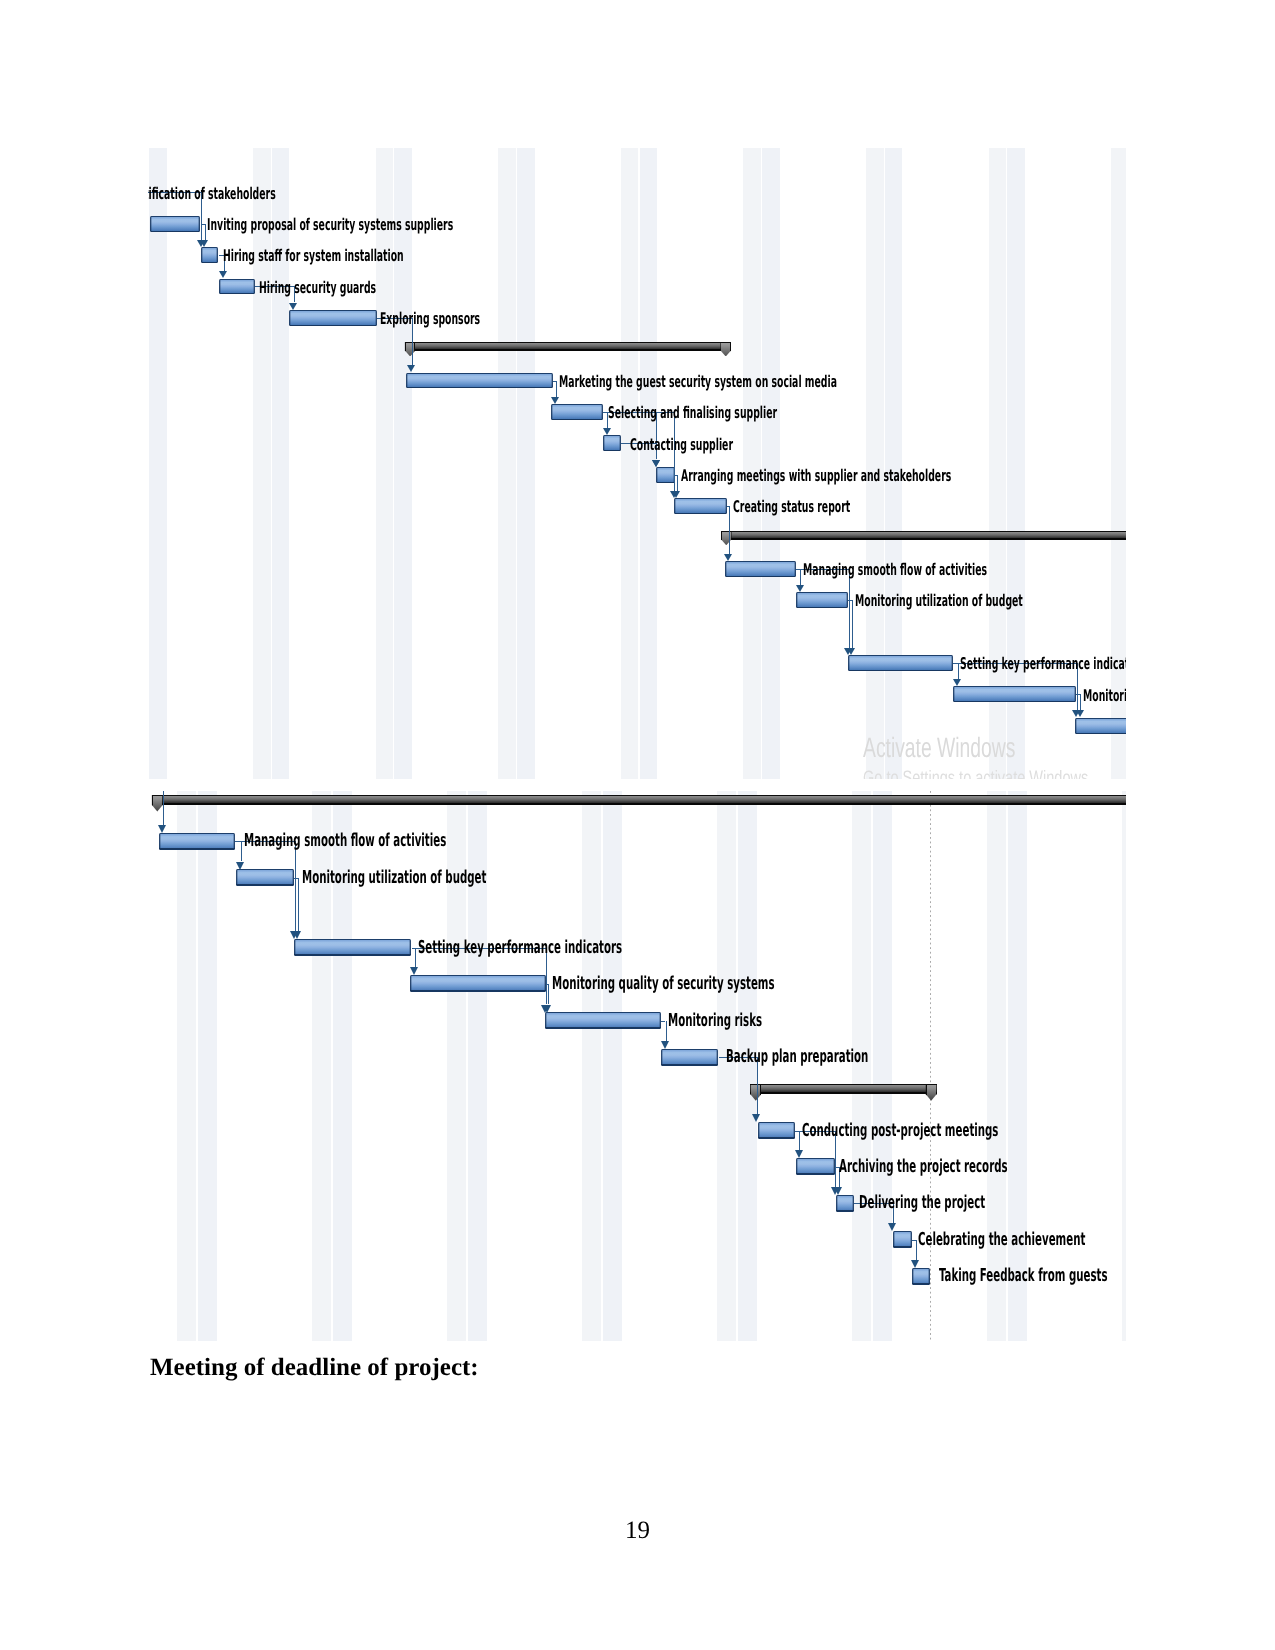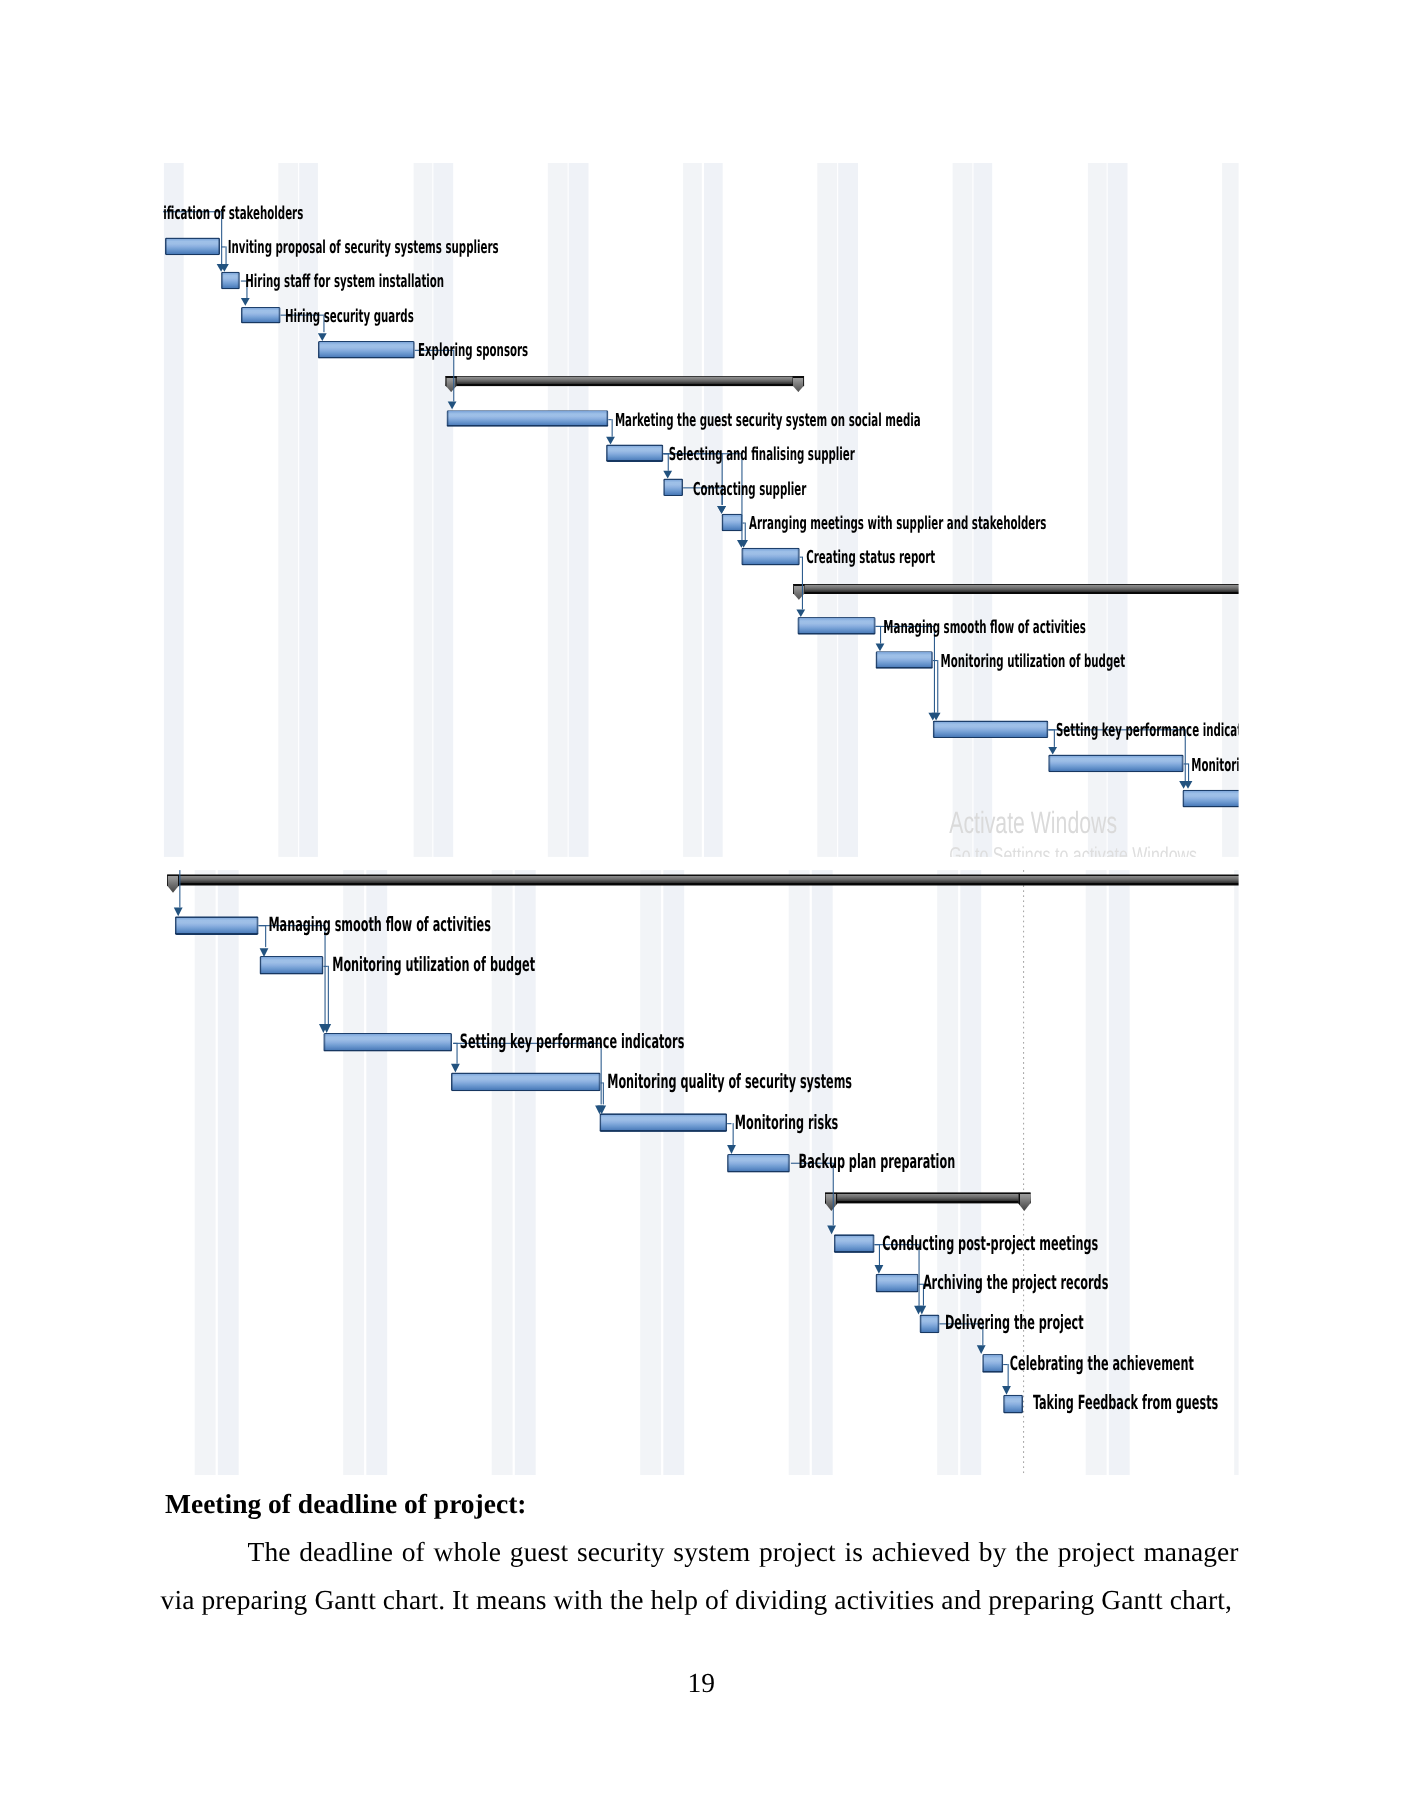--- a/index.html
+++ b/index.html
@@ -295,15 +295,14 @@
     <div class="lbl b2" style="left:403.5px;top:183.9px;">Monitoring quality of security systems</div>
     <div class="lbl b2" style="left:520.0px;top:221.0px;">Monitoring risks</div>
     <div class="lbl b2" style="left:577.5px;top:257.4px;">Backup plan preparation</div>
     <div class="lbl b2" style="left:653.5px;top:330.9px;">Conducting post-project meetings</div>
     <div class="lbl b2" style="left:691.0px;top:366.8px;">Archiving the project records</div>
     <div class="lbl b2" style="left:711.0px;top:403.3px;">Delivering the project</div>
     <div class="lbl b2" style="left:769.5px;top:439.7px;">Celebrating the achievement</div>
     <div class="lbl b2" style="left:791.0px;top:476.3px;">Taking Feedback from guests</div>
   </div>
   <div class="h-bold" style="left:150px;top:1354px;">Meeting of deadline of project:</div>
-  <div class="para" style="left:146px;top:1390px;width:980px;">The deadline of whole guest security system project is achieved by the project manager via preparing Gantt chart. It means with the help of dividing activities and preparing Gantt chart,</div>
   <div class="pageno" style="left:625px;top:1517px;">19</div>
 </div>
 
 </body></html>

